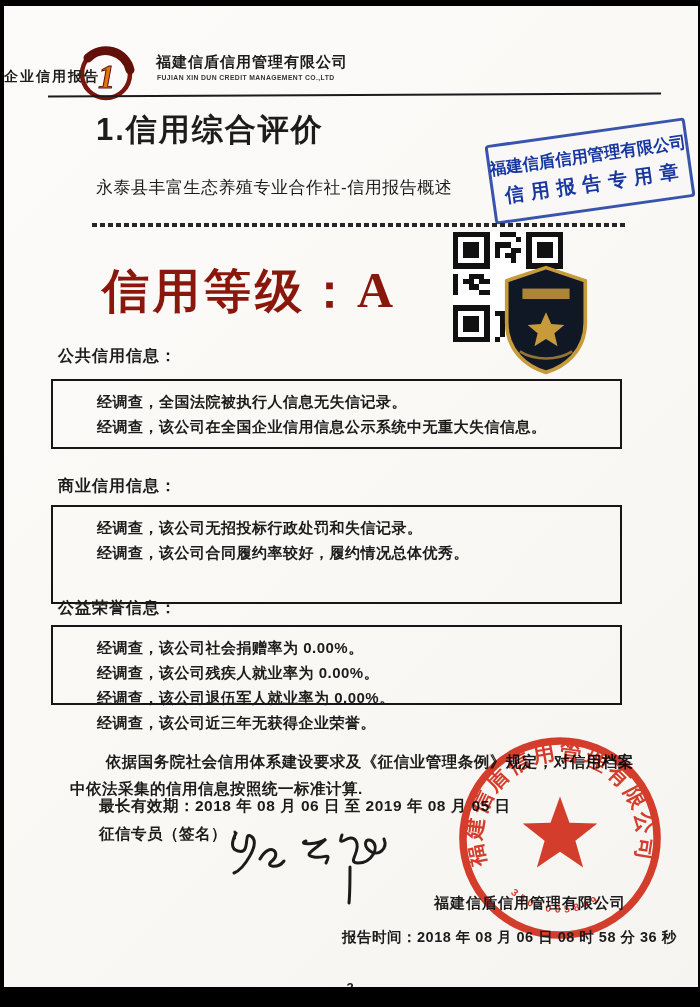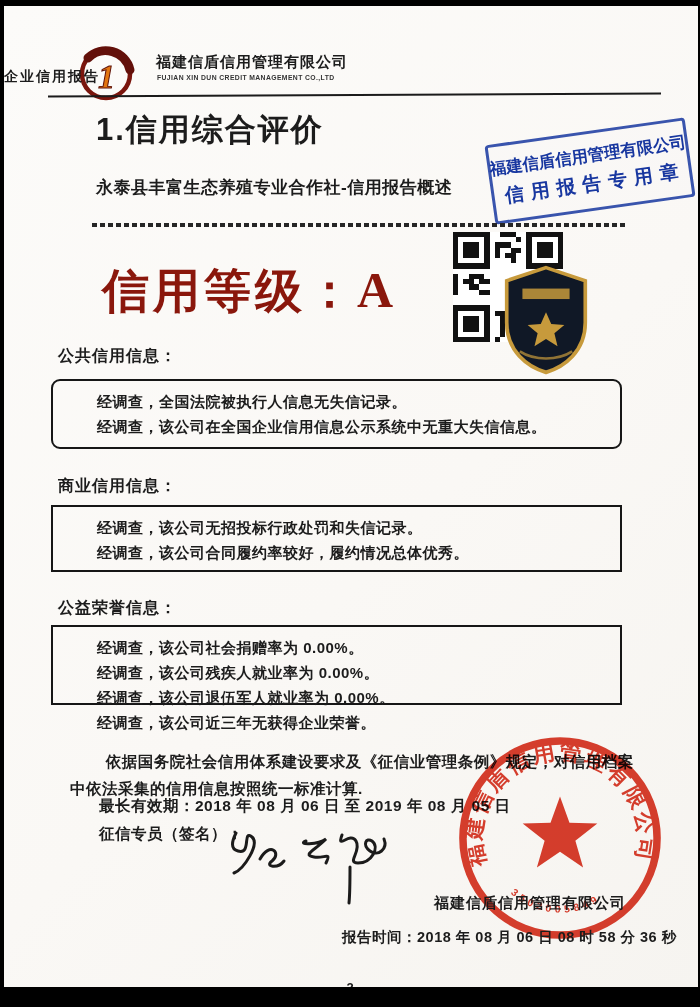--- a/index.html
+++ b/index.html
@@ -11,21 +11,21 @@
 
   
   .logo-wrap{left:70px;top:36px;width:64px;height:64px;}
   .co-cn{left:152px;top:47px;font-size:15px;font-weight:bold;letter-spacing:1px;}
   .co-en{left:153px;top:68px;font-size:6.8px;font-weight:bold;color:#333;letter-spacing:.4px;}
   .doc-type{left:0;top:62px;width:586px;text-align:left;font-size:14px;font-weight:bold;letter-spacing:2px;}
   .head-rule{left:44px;top:88px;width:613px;height:2px;background:#1b1b1b;transform:rotate(-.3deg);}
 
   
   .title{left:92px;top:103px;font-size:31px;font-weight:bold;letter-spacing:2px;}
-  .subtitle{left:92px;top:170px;font-size:17px;font-weight:bold;letter-spacing:.5px;}
+  .subtitle{left:92px;top:170px;font-size:17px;font-weight:normal;letter-spacing:.5px;}
   .blue-stamp{left:485px;top:125px;width:196px;height:74px;border:3.5px solid rgba(24,56,166,.85);
       border-radius:4px;transform:rotate(-8deg);display:flex;flex-direction:column;justify-content:center;
       align-items:center;color:#1838a6;mix-blend-mode:multiply;background:rgba(235,240,255,.06);}
   .blue-stamp .l1{font-size:16.5px;font-weight:bold;white-space:nowrap;}
   .blue-stamp .l2{font-size:19px;font-weight:bold;letter-spacing:7px;margin-top:4px;white-space:nowrap;text-indent:7px;}
 
   .dash-rule{left:88px;top:217px;width:534px;height:3.5px;
       background:repeating-linear-gradient(90deg,#262626 0 5px,transparent 5px 8px);}
 
   
@@ -33,22 +33,22 @@
   .rating .grade{font-family:"Liberation Serif","DejaVu Serif",serif;font-size:50px;}
   .qr{left:449px;top:226px;width:110px;height:110px;}
   .qr svg{display:block;width:110px;height:110px;}
   .qr .shield{position:absolute;left:38px;top:33px;width:34px;height:42px;}
 
   
   .sec-h{left:54px;top:0;font-size:16px;font-weight:bold;letter-spacing:1px;}
   .sec-box{left:47px;width:571px;border:2px solid #161616;box-sizing:border-box;
       padding:8px 14px 6px 14px;}
   .sec-box .ln{font-size:15px;font-weight:600;line-height:25px;text-indent:2em;letter-spacing:.5px;}
-  #sec1-h{top:340px;} #sec1-box{top:373px;height:70px;border-radius:9px;}
-  #sec2-h{top:470px;} #sec2-box{top:499px;height:67px;}
+  #sec1-h{top:340px;} #sec1-box{top:373px;height:70px;}
+  #sec2-h{top:470px;} #sec2-box{top:499px;height:99px;}
   #sec3-h{top:592px;} #sec3-box{top:619px;height:80px;}
 
   
   .basis{left:66px;top:742px;width:575px;font-size:15.5px;font-weight:600;line-height:27px;letter-spacing:.5px;}
   .basis .first{text-indent:2.3em;}
   .validity{left:95px;top:790px;font-size:15.5px;font-weight:600;letter-spacing:.5px;}
   .signer{left:95px;top:818px;font-size:15.5px;font-weight:600;letter-spacing:.5px;}
   .sig{left:218px;top:805px;width:185px;height:100px;}
   .red-stamp{left:452px;top:728px;width:208px;height:208px;mix-blend-mode:multiply;opacity:.93;}
   .bot-co{left:430px;top:888px;font-size:15px;font-weight:bold;letter-spacing:1px;}

